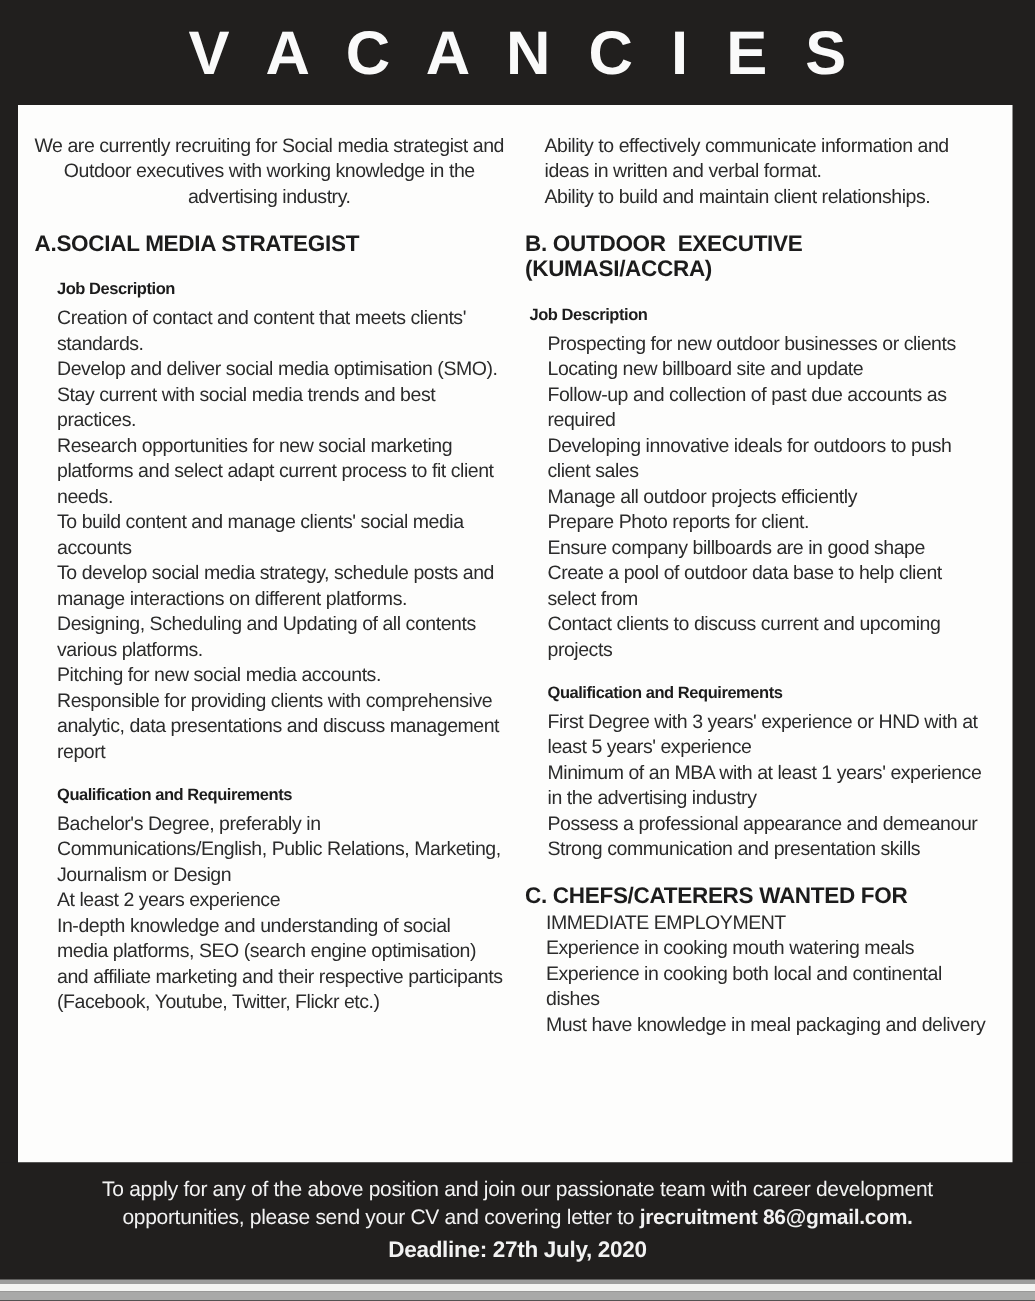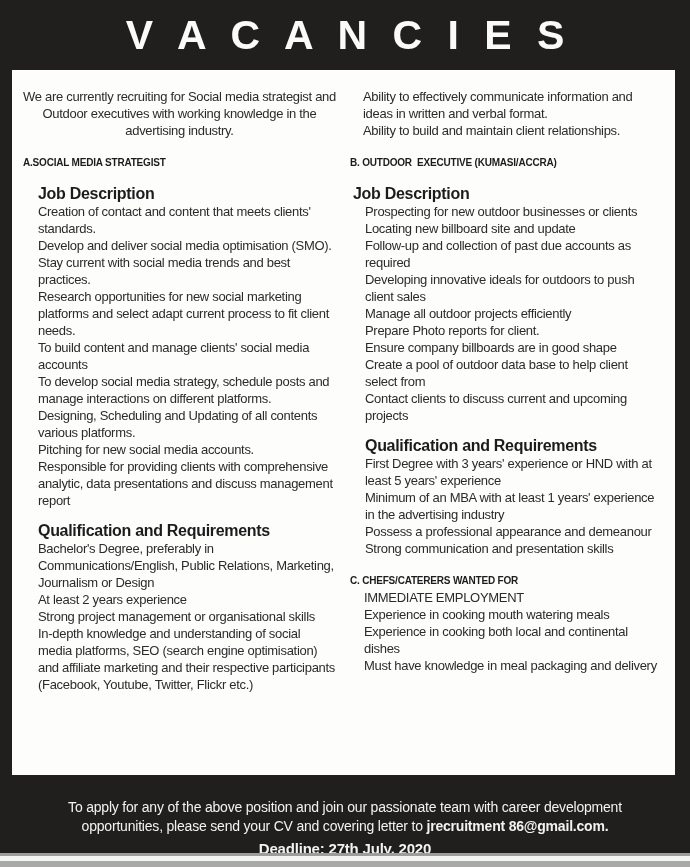--- a/index.html
+++ b/index.html
@@ -9,31 +9,31 @@
   .header{position:absolute;left:0;top:0;width:690px;height:70px;
           display:flex;align-items:center;justify-content:center;}
   .header .title{color:#fafafa;font-size:41px;font-weight:700;letter-spacing:7px;
                  white-space:nowrap;margin:0;padding-left:7px;}
   
   .paper{position:absolute;left:12px;top:70px;width:663px;height:705px;background:#fdfdfc;
          box-sizing:border-box;padding:16px 12px 0 11px;display:flex;gap:14px;}
   .col{flex:1 1 0;min-width:0;font-size:13px;line-height:17px;letter-spacing:-0.3px;}
   .intro{margin:2px 0 0 0;text-align:center;}
   .intro-right{margin-top:2px;margin-left:13px;}
-  .sec-heading{font-size:10px;font-weight:700;letter-spacing:-0.2px;color:#1c1c1c;
+  .sec-heading{font-size:15px;font-weight:700;letter-spacing:-0.2px;color:#1c1c1c;
                margin:15px 0 0 0;white-space:pre-wrap;}
   .block{margin-left:15px;margin-top:14px;}
   .block-tight{margin-left:15px;margin-top:13px;}
-  .sub-label{font-size:16px;font-weight:700;color:#1c1c1c;margin:0 0 1px 0;}
+  .sub-label{font-size:11px;font-weight:700;color:#1c1c1c;margin:0 0 1px 0;}
   .sub-label.shift{margin-left:-12px;}
   .li{margin:0;}
   .c-sub{margin:0;}
   
   .footer{position:absolute;left:0;top:775px;width:690px;height:78px;background:#211f1e;
-          color:#f2f2f2;text-align:center;box-sizing:border-box;padding-top:23px;}
+          color:#f2f2f2;text-align:center;box-sizing:border-box;padding-top:8px;}
   .footer .apply{margin:0 42px;font-size:14px;line-height:19px;letter-spacing:-0.2px;}
   .footer .apply b{font-weight:700;}
   .footer .deadline{margin:4px 0 0 0;font-size:15px;font-weight:700;letter-spacing:-0.2px;}
   
   .bottom-strip{position:absolute;left:0;top:853px;width:690px;height:14px;}
   .strip-gray-thin{height:3px;background:#9d9d9c;}
   .strip-white{height:5px;background:#f4f4f2;}
   .strip-gray{height:6px;background:#a9a9a8;}
 </style>
 </head>
@@ -65,21 +65,20 @@
             <div class="li">Pitching for new social media accounts.</div>
             <div class="li">Responsible for providing clients with comprehensive analytic, data presentations and discuss management report</div>
           </div>
       </div>
 
       <div class="block-tight">
         <h3 class="sub-label">Qualification and Requirements</h3>
         <div>
             <div class="li">Bachelor's Degree, preferably in Communications/English, Public Relations, Marketing, Journalism or Design</div>
             <div class="li">At least 2 years experience</div>
-            <div class="li">Strong project management or organisational skills</div>
             <div class="li">In-depth knowledge and understanding of social media platforms, SEO (search engine optimisation) and affiliate marketing and their respective participants (Facebook, Youtube, Twitter, Flickr etc.)</div>
           </div>
       </div>
     </div>
 
     <div class="col">
       <div class="intro-right">
           <div class="li">Ability to effectively communicate information and ideas in written and verbal format.</div>
           <div class="li">Ability to build and maintain client relationships.</div>
         </div>

